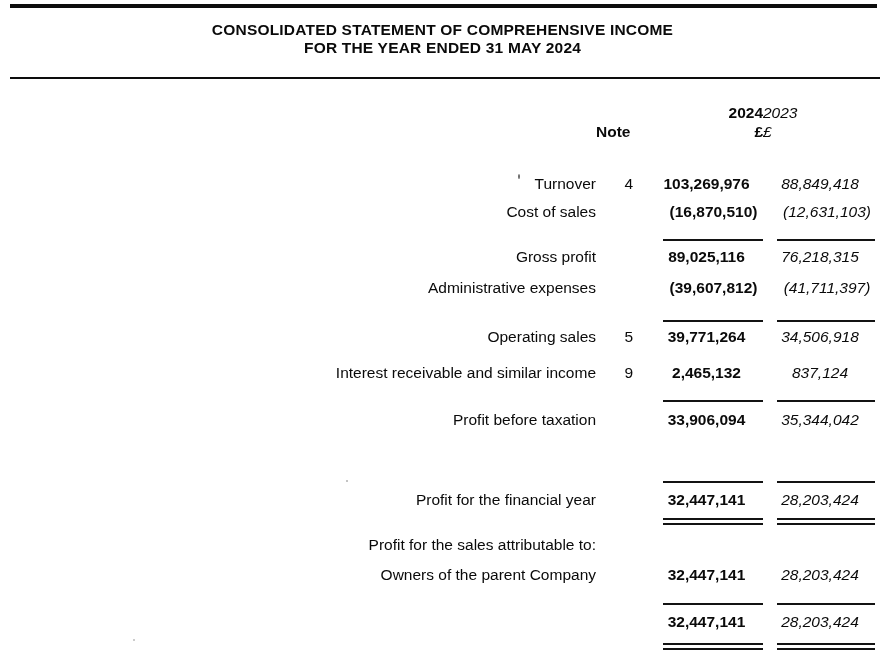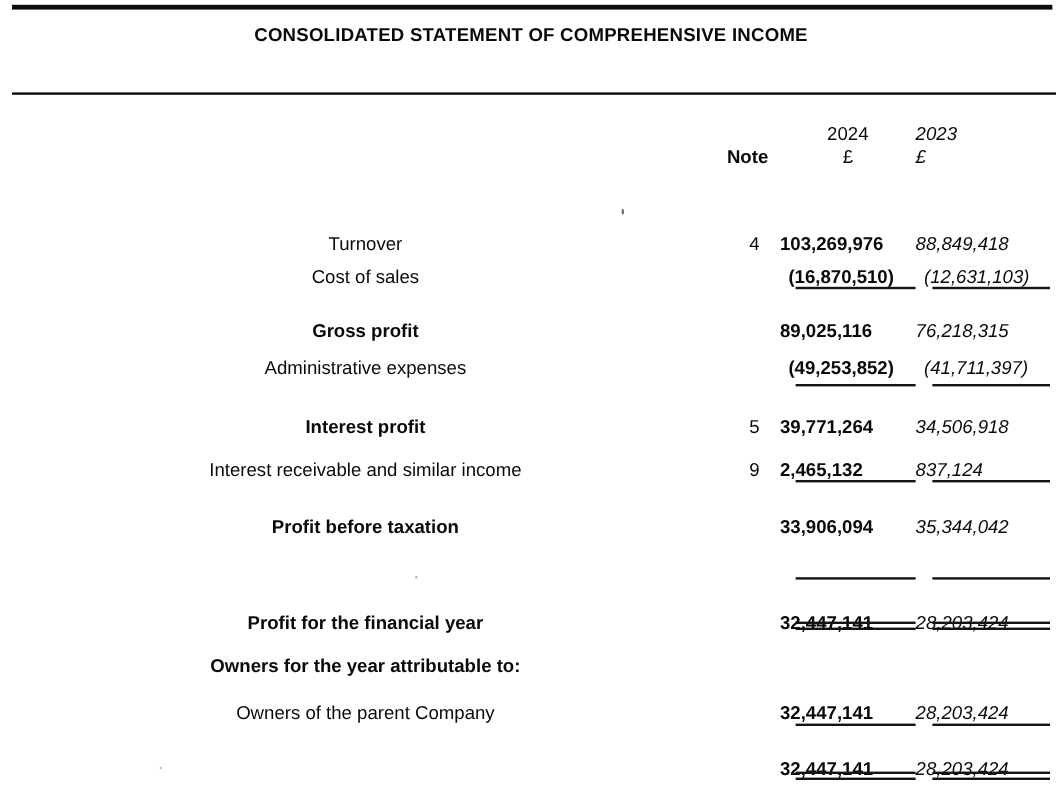--- a/index.html
+++ b/index.html
@@ -53,32 +53,32 @@
     position: absolute;
     left: 13px;
     right: 8px;
     display: grid;
     grid-template-columns: 1fr 54px 113px 114px;
     align-items: baseline;
     line-height: 18px;
     white-space: nowrap;
   }
   .cell { overflow: visible; }
-  .label  { text-align: center; }
+  .label  { text-align: right; }
   .note   { text-align: right; padding-right: 17px; }
-  .v24    { text-align: left; font-weight: bold; }
-  .v23    { text-align: left; font-style: italic; margin-top: 20px; }
-  .bold   { font-weight: bold; margin-top: 11px; }
+  .v24    { text-align: center; font-weight: bold; }
+  .v23    { text-align: center; font-style: italic; }
+  .bold   { font-weight: normal; }
   
   .paren  { position: relative; right: -7px; }
 
   
-  .colhead-2024 { text-align: center; font-weight: normal; }
+  .colhead-2024 { text-align: right; font-weight: bold; }
   .colhead-2023 { text-align: left; font-style: italic; }
-  .colhead-note { text-align: center; font-weight: bold; padding-right: 0; }
+  .colhead-note { text-align: left; font-weight: bold; padding-right: 0; }
 
   
   .rule {
     position: absolute;
     height: 2px;
     background: #131313;
   }
   .rule-24 { left: 663px; width: 100px; }
   .rule-23 { left: 777px; width: 98px; }
   .dbl {
@@ -98,20 +98,21 @@
 </style>
 </head>
 <body>
 
 <div class="page">
 
   <div class="top-border"></div>
 
   <div class="title-block">
     <div>CONSOLIDATED STATEMENT OF COMPREHENSIVE INCOME</div>
+    <div>FOR THE YEAR ENDED 31 MAY 2024</div>
   </div>
 
   <div class="header-underline"></div>
 
   <div class="row" style="top:104px">
     <div class="cell label"></div>
     <div class="cell colhead-note"></div>
     <div class="cell colhead-2024">2024</div>
     <div class="cell colhead-2023">2023</div>
   </div>
@@ -142,29 +143,29 @@
   <div class="row" style="top:248px">
     <div class="cell label bold">Gross profit</div>
     <div class="cell note"></div>
     <div class="cell v24">89,025,116</div>
     <div class="cell v23">76,218,315</div>
   </div>
 
   <div class="row" style="top:279px">
     <div class="cell label">Administrative expenses</div>
     <div class="cell note"></div>
-    <div class="cell v24"><span class="paren">(49,253,852)</span></div>
+    <div class="cell v24"><span class="paren">(39,607,812)</span></div>
     <div class="cell v23"><span class="paren">(41,711,397)</span></div>
   </div>
 
   <div class="rule rule-24" style="top:320px"></div>
   <div class="rule rule-23" style="top:320px"></div>
 
   <div class="row" style="top:328px">
-    <div class="cell label bold">Interest profit</div>
+    <div class="cell label bold">Operating sales</div>
     <div class="cell note">5</div>
     <div class="cell v24">39,771,264</div>
     <div class="cell v23">34,506,918</div>
   </div>
 
   <div class="row" style="top:364px">
     <div class="cell label">Interest receivable and similar income</div>
     <div class="cell note">9</div>
     <div class="cell v24">2,465,132</div>
     <div class="cell v23">837,124</div>
@@ -188,21 +189,21 @@
     <div class="cell label bold">Profit for the financial year</div>
     <div class="cell note"></div>
     <div class="cell v24">32,447,141</div>
     <div class="cell v23">28,203,424</div>
   </div>
 
   <div class="dbl rule-24" style="top:518px"></div>
   <div class="dbl rule-23" style="top:518px"></div>
 
   <div class="row" style="top:536px">
-    <div class="cell label bold">Owners for the year attributable to:</div>
+    <div class="cell label bold">Profit for the sales attributable to:</div>
     <div class="cell note"></div>
     <div class="cell v24"></div>
     <div class="cell v23"></div>
   </div>
 
   <div class="row" style="top:566px">
     <div class="cell label">Owners of the parent Company</div>
     <div class="cell note"></div>
     <div class="cell v24">32,447,141</div>
     <div class="cell v23">28,203,424</div>

